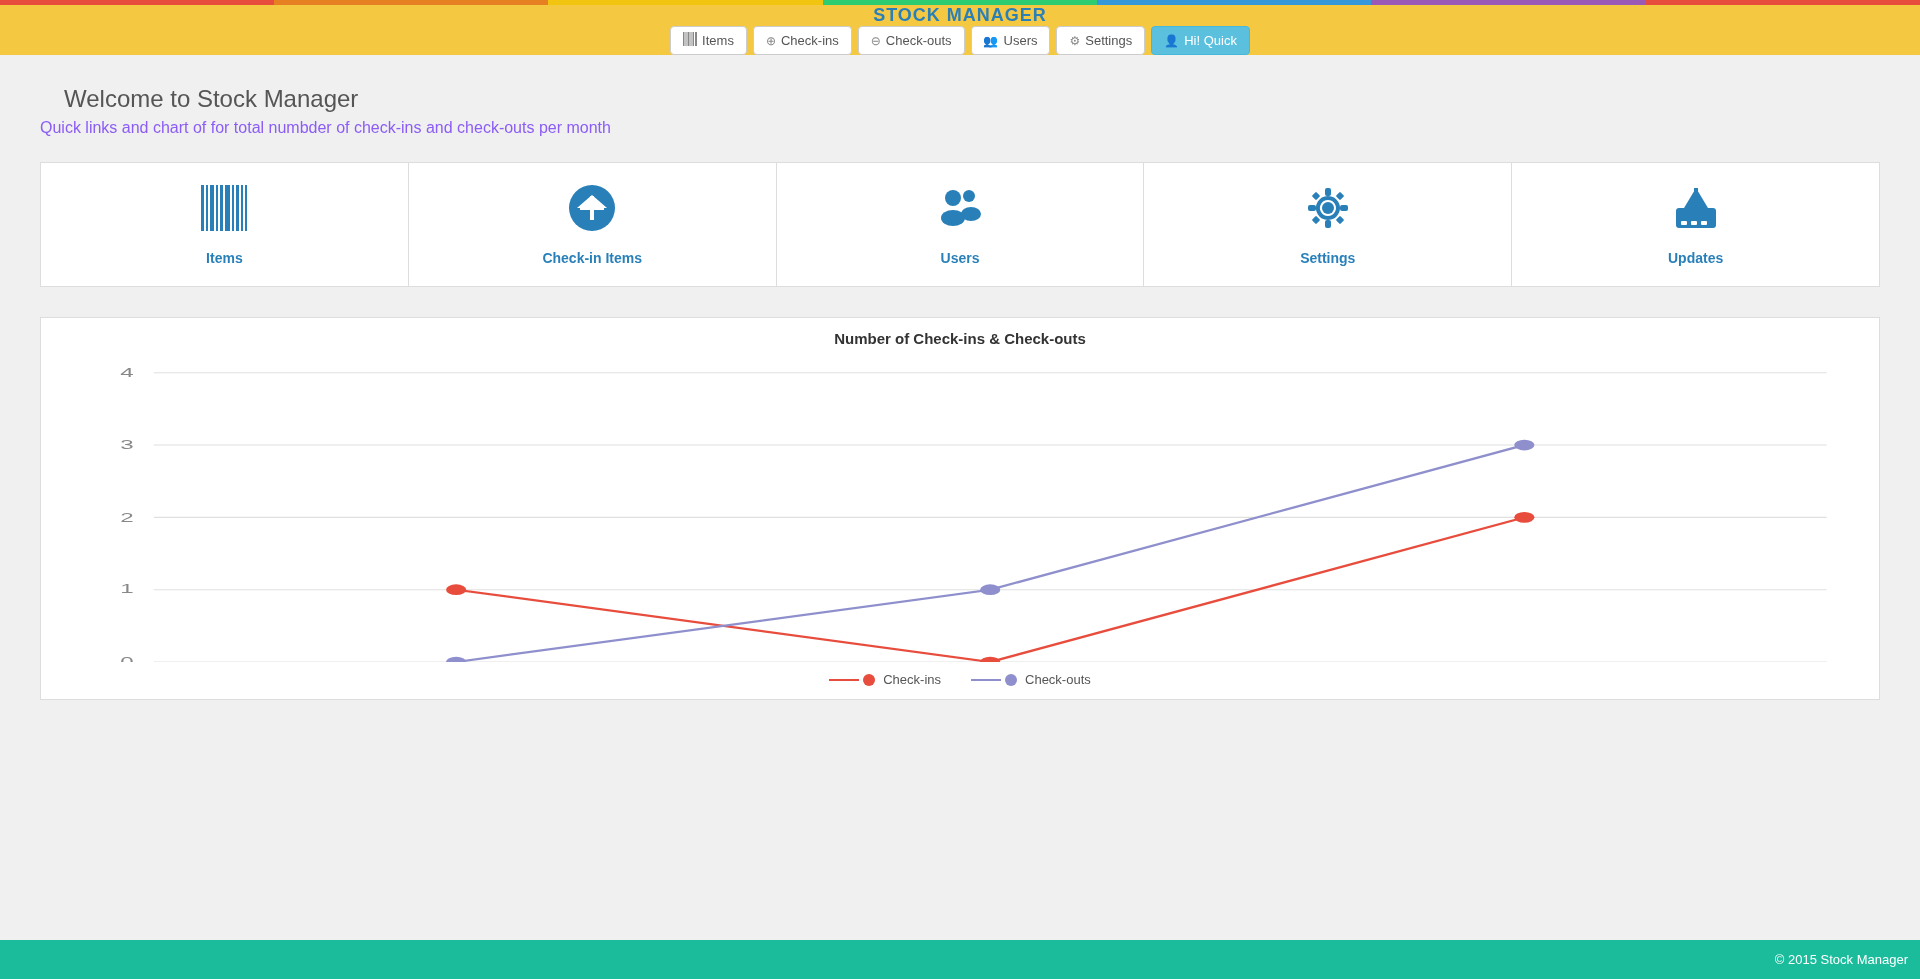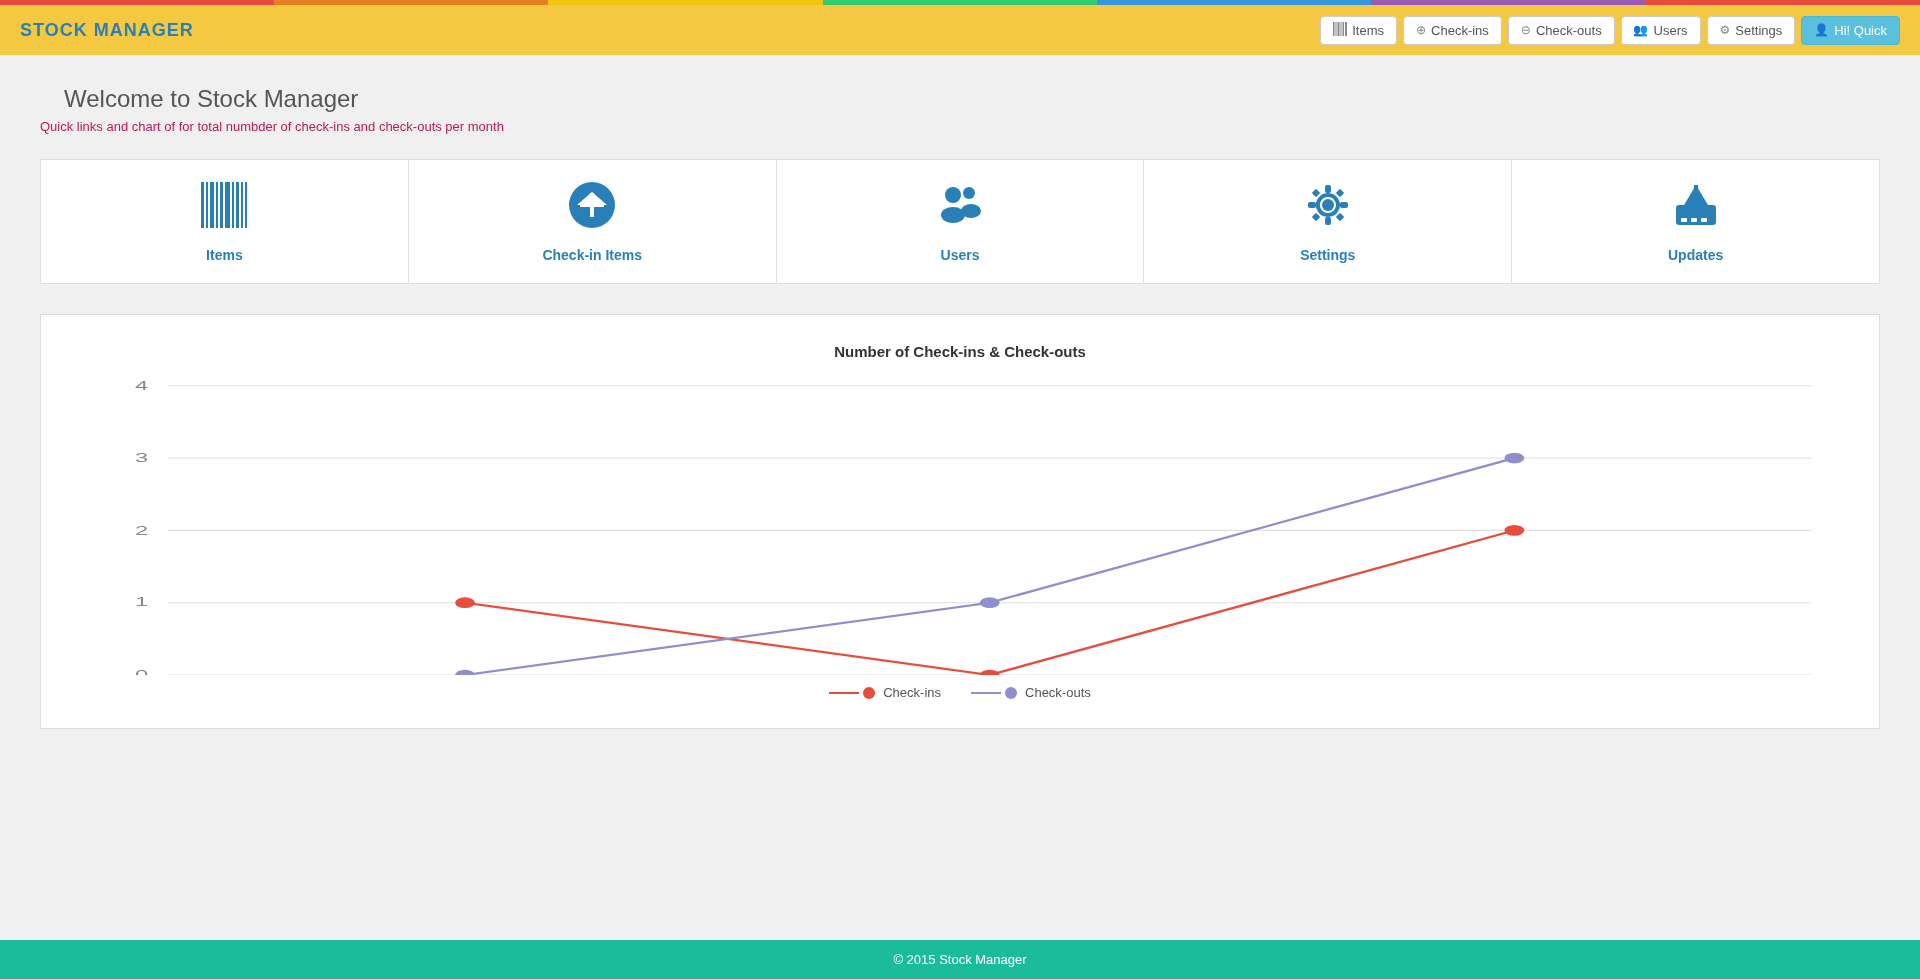--- a/index.html
+++ b/index.html
@@ -12,20 +12,21 @@
     }
 
     
     .header {
       background: #f5c842;
       padding: 0 20px;
       height: 50px;
       display: flex;
       align-items: center;
       justify-content: space-between;
+      flex-direction: column;
     }
     .header .brand {
       color: #2980b9;
       font-size: 18px;
       font-weight: bold;
       letter-spacing: 1px;
     }
     .header .nav {
       display: flex;
       gap: 6px;
@@ -53,22 +54,22 @@
       background: #f0f0f0;
     }
     .page-title {
       font-size: 24px;
       color: #555;
       margin-bottom: 6px;
       font-weight: 300;
       margin-left: 24px;
     }
     .page-subtitle {
-      font-size: 13px;
-      color: #be185d;
+      font-size: 16px;
+      color: #8b5cf6;
       margin-bottom: 25px;
     }
 
     
     .quick-links {
       display: flex;
       border: 1px solid #ddd;
       background: #fff;
       margin-bottom: 30px;
     }
@@ -100,21 +101,21 @@
     .icon-svg {
       width: 50px;
       height: 50px;
       fill: #2980b9;
     }
 
     
     .chart-container {
       background: #fff;
       border: 1px solid #ddd;
-      padding: 28px;
+      padding: 12px;
       margin-bottom: 20px;
     }
     .chart-title {
       text-align: center;
       font-size: 15px;
       font-weight: bold;
       color: #333;
       margin-bottom: 15px;
     }
     .chart-area {
@@ -142,21 +143,21 @@
     }
     .legend-line {
       width: 30px;
       height: 2px;
     }
 
     
     .footer {
       background: #1abc9c;
       color: #fff;
-      text-align: center;
+      text-align: right;
       padding: 12px;
       font-size: 13px;
     }
   </style>
 </head>
 <body>
 
 <div class="rainbow-bar"></div>
 
 <div class="header">

